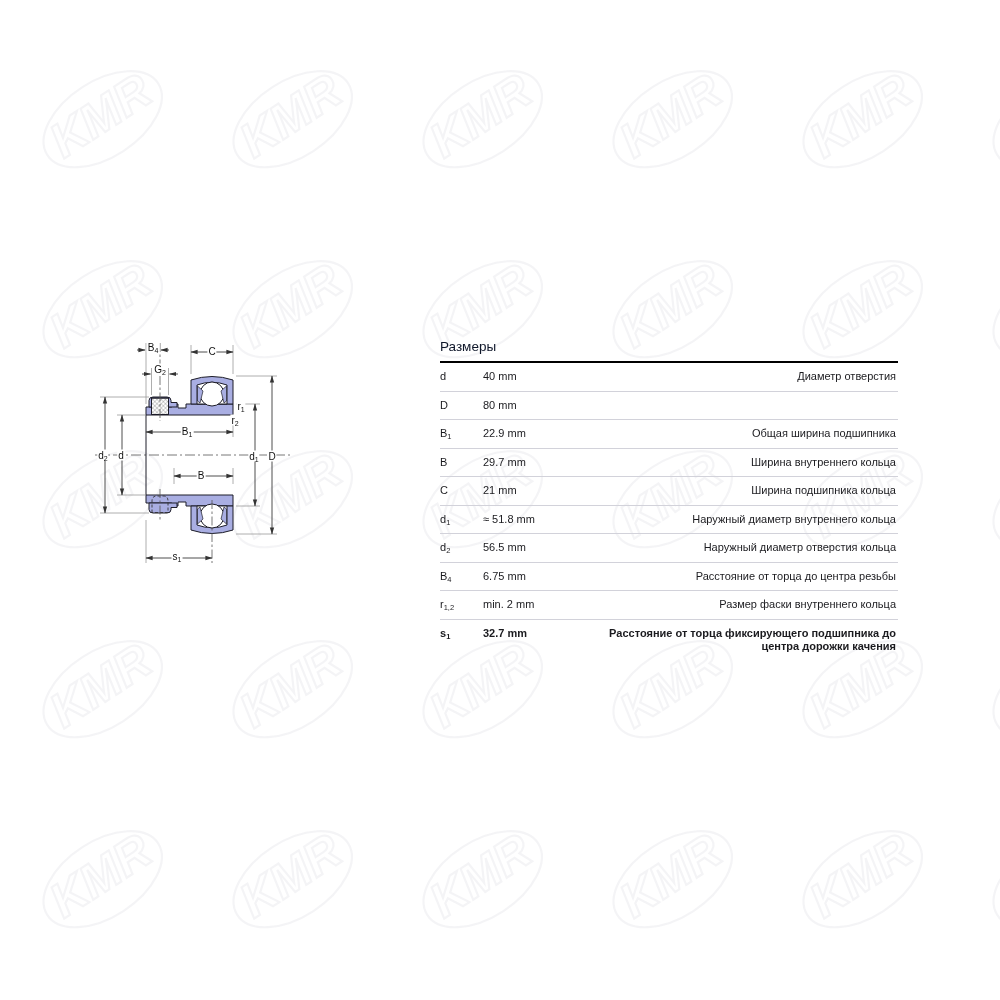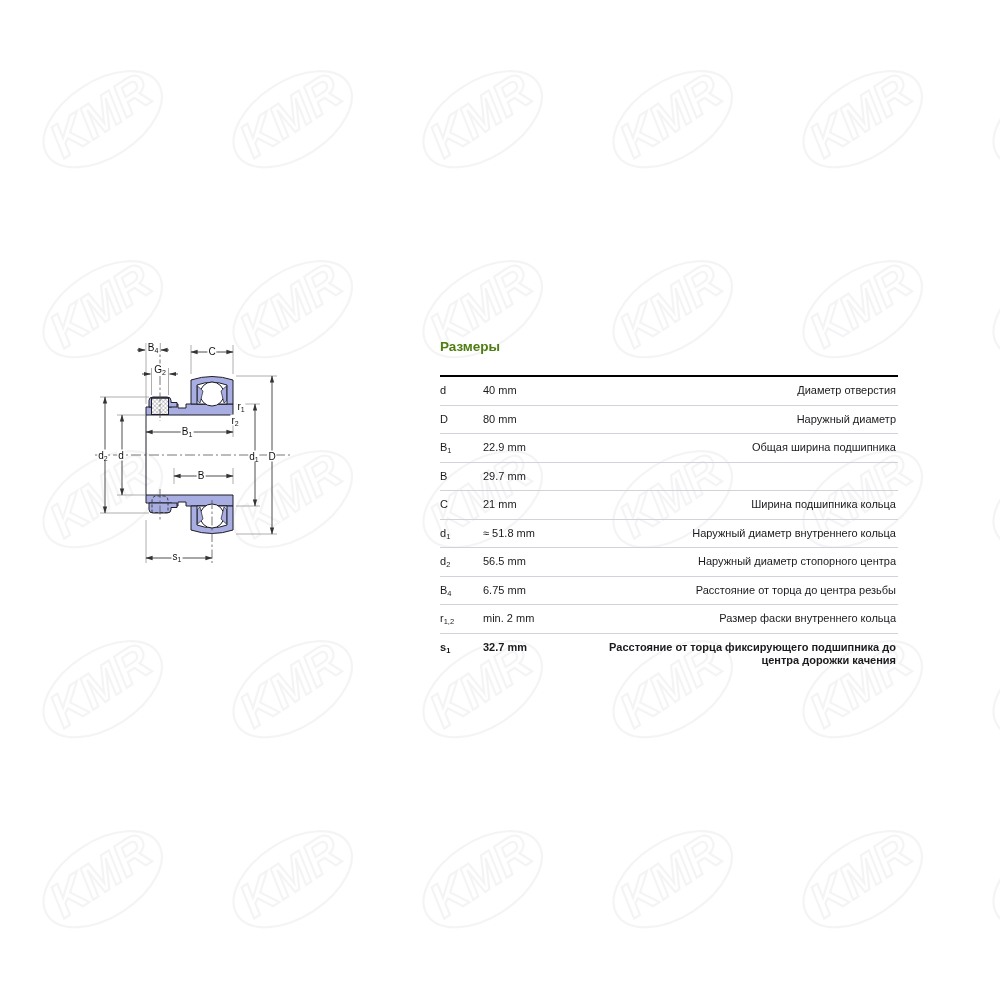--- a/index.html
+++ b/index.html
@@ -13,21 +13,21 @@
   
   #diagram{position:absolute;left:85px;top:330px;width:215px;height:250px;}
   .dim-label{
     position:absolute;font-size:10px;color:#111;background:#fff;
     padding:0 1px;line-height:11px;white-space:nowrap;
     transform:translate(-50%,-50%);
   }
   .dim-label sub{font-size:7px;line-height:0;vertical-align:-2px;}
   
   #dims{position:absolute;left:440px;top:339px;width:458px;}
-  #dims .title{font-size:13.5px;line-height:16px;color:#4d7c0f;margin:0 0 20px 0;font-weight:700;}
+  #dims .title{font-size:13.5px;line-height:16px;color:#0f172a;margin:0 0 6px 0;font-weight:400;}
   #dims .tbl{border-top:2px solid #000;}
   #dims .row{display:flex;border-bottom:1px solid #d2d2da;padding:7px 0 7px 0;}
   #dims .row:last-child{border-bottom:none;font-weight:bold;}
   #dims .c{font-size:11px;line-height:13.5px;color:#1b1b1f;}
   #dims .c-sym{width:43px;flex:0 0 auto;}
   #dims .c-val{width:111px;flex:0 0 auto;}
   #dims .c-desc{flex:1 1 auto;padding-right:2px;text-align:right;}
   #dims sub{font-size:7.5px;line-height:0;vertical-align:-2px;}
 </style>
 </head>
@@ -141,45 +141,45 @@
   <div class="title">Размеры</div>
   <div class="tbl">
     <div class="row">
       <div class="c c-sym"><span>d</span><sub></sub></div>
       <div class="c c-val">40 mm</div>
       <div class="c c-desc">Диаметр отверстия</div>
     </div>
     <div class="row">
       <div class="c c-sym"><span>D</span><sub></sub></div>
       <div class="c c-val">80 mm</div>
-      <div class="c c-desc">Наружный диаметр</div>
     </div>
     <div class="row">
       <div class="c c-sym"><span>B</span><sub>1</sub></div>
       <div class="c c-val">22.9 mm</div>
       <div class="c c-desc">Общая ширина подшипника</div>
     </div>
     <div class="row">
       <div class="c c-sym"><span>B</span><sub></sub></div>
       <div class="c c-val">29.7 mm</div>
+      <div class="c c-desc">Ширина внутреннего кольца</div>
     </div>
     <div class="row">
       <div class="c c-sym"><span>C</span><sub></sub></div>
       <div class="c c-val">21 mm</div>
       <div class="c c-desc">Ширина подшипника кольца</div>
     </div>
     <div class="row">
       <div class="c c-sym"><span>d</span><sub>1</sub></div>
       <div class="c c-val">≈ 51.8 mm</div>
       <div class="c c-desc">Наружный диаметр внутреннего кольца</div>
     </div>
     <div class="row">
       <div class="c c-sym"><span>d</span><sub>2</sub></div>
       <div class="c c-val">56.5 mm</div>
-      <div class="c c-desc">Наружный диаметр стопорного центра</div>
+      <div class="c c-desc">Наружный диаметр отверстия кольца</div>
     </div>
     <div class="row">
       <div class="c c-sym"><span>B</span><sub>4</sub></div>
       <div class="c c-val">6.75 mm</div>
       <div class="c c-desc">Расстояние от торца до центра резьбы</div>
     </div>
     <div class="row">
       <div class="c c-sym"><span>r</span><sub>1,2</sub></div>
       <div class="c c-val">min. 2 mm</div>
       <div class="c c-desc">Размер фаски внутреннего кольца</div>

